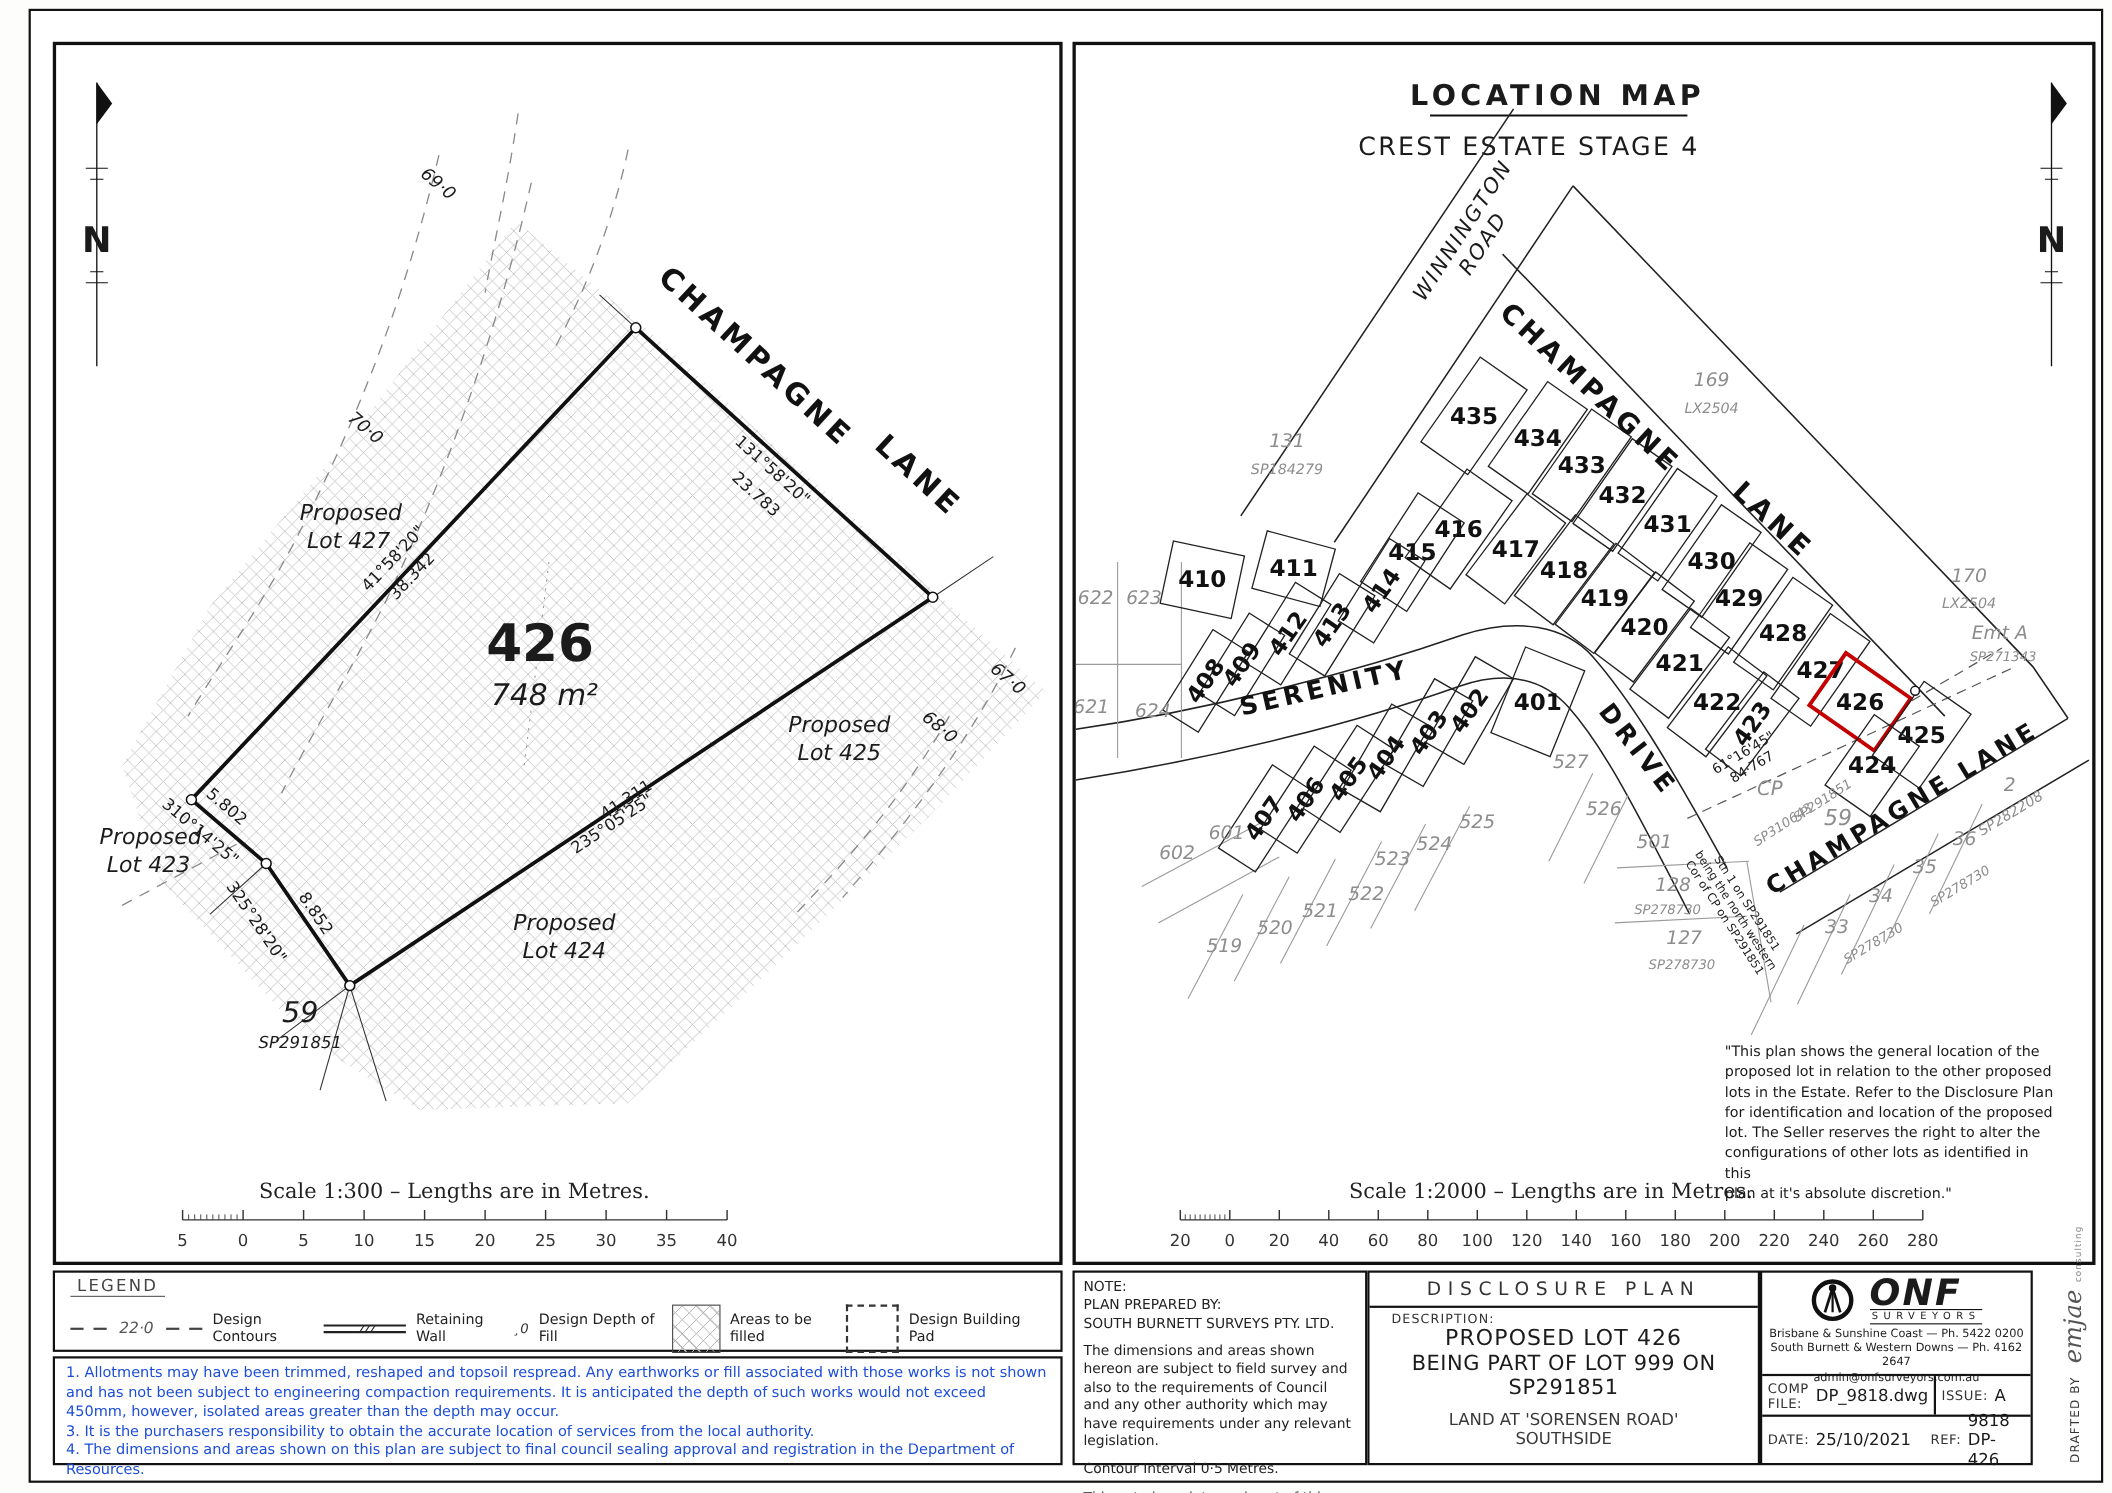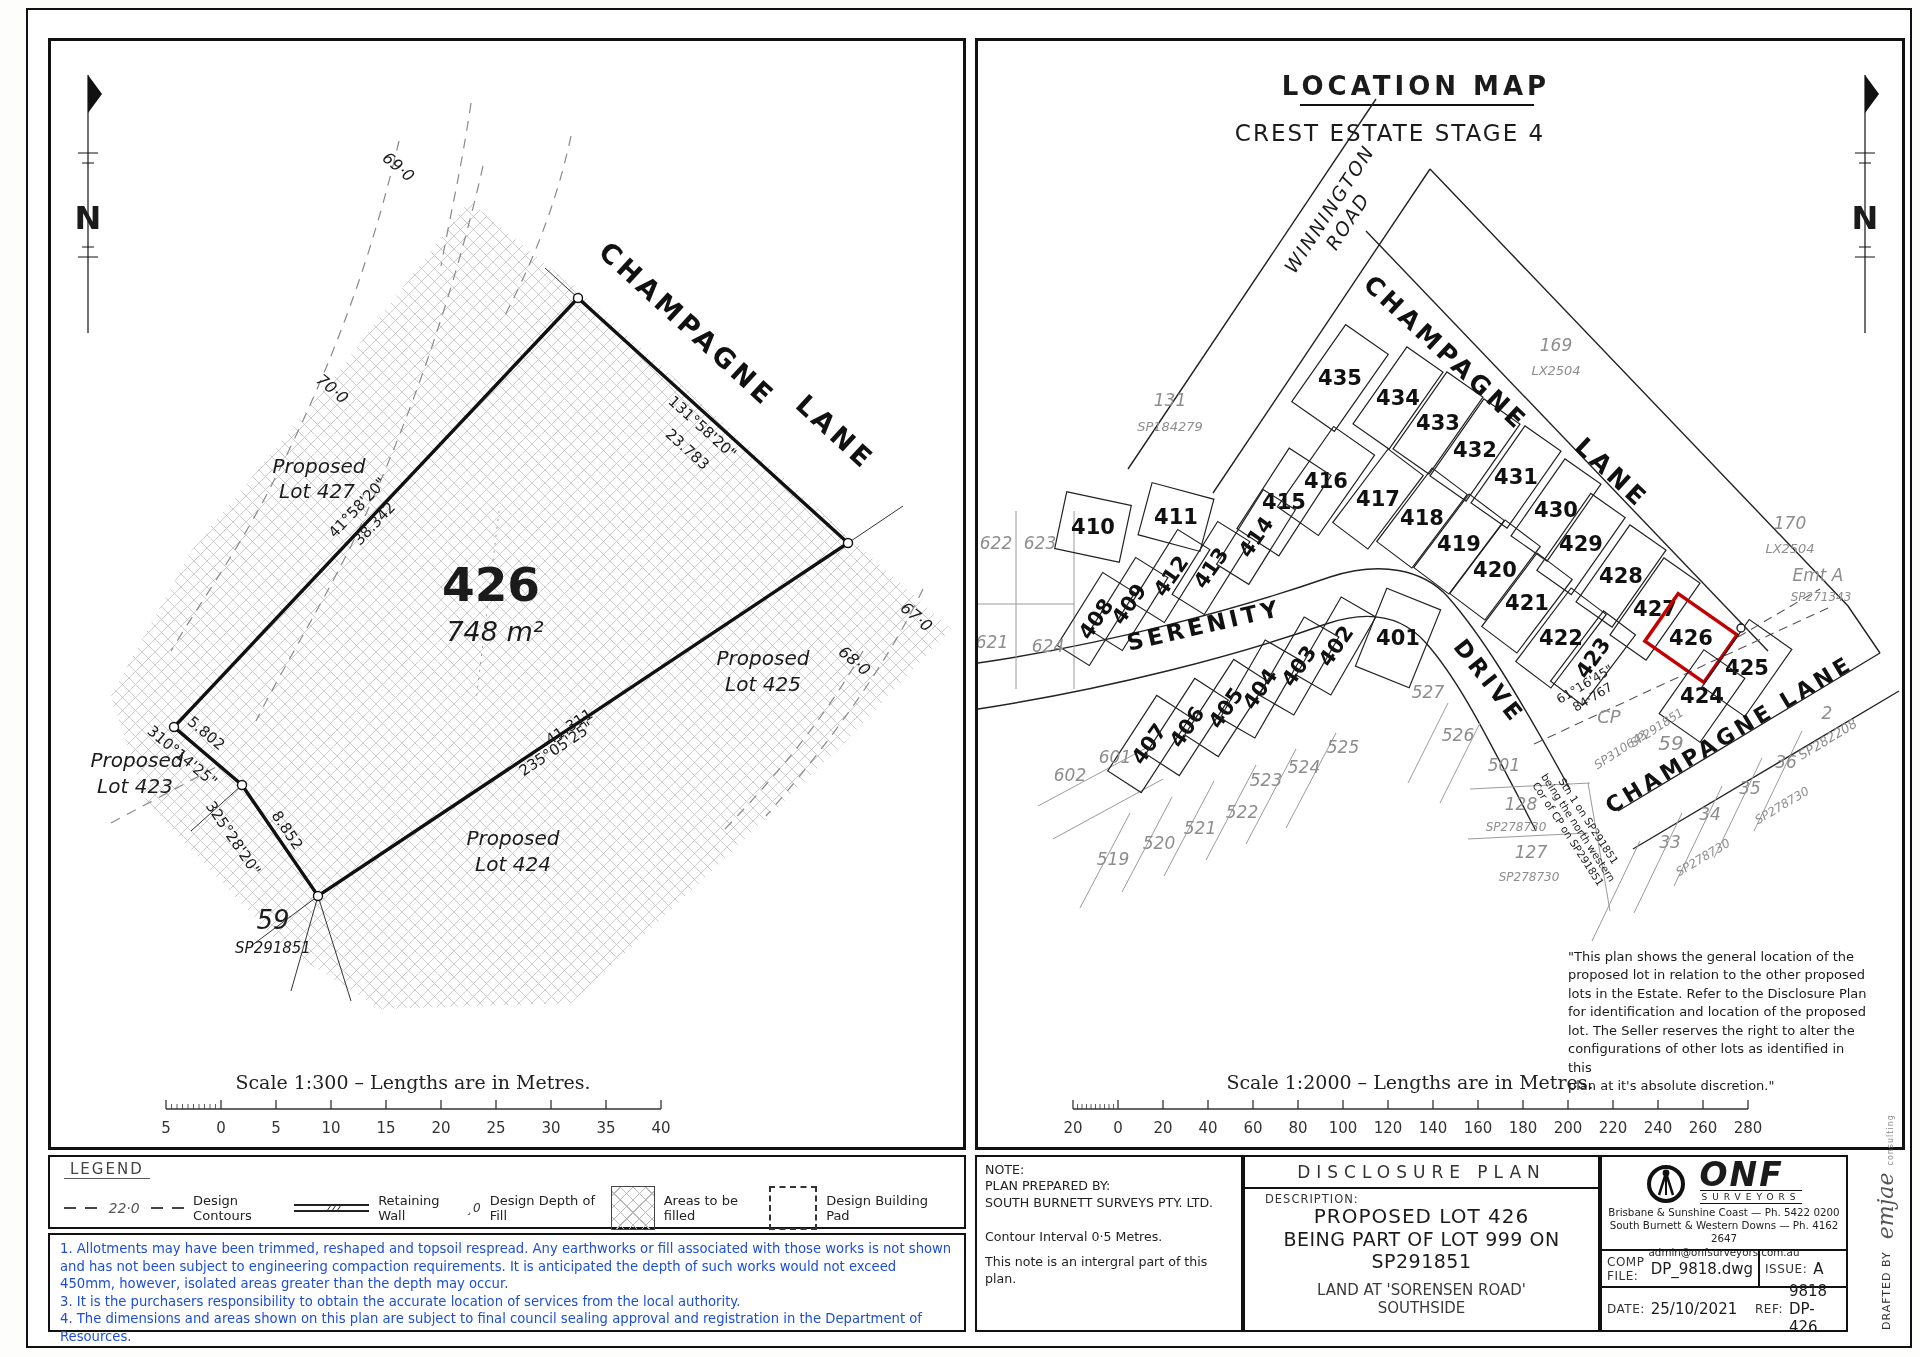--- a/index.html
+++ b/index.html
@@ -43,21 +43,21 @@
   .mini-label{position:absolute;left:20px;top:3px;font-size:11.5px;letter-spacing:1px;color:#333;}
   .d1{font-size:20px;margin-top:12px;letter-spacing:1px;}
   .d2{font-size:19px;letter-spacing:0.5px;}
   .d3{font-size:15px;color:#3a3a3a;margin-top:9px;}
   .d4{font-size:15px;color:#3a3a3a;}
   .disc-scale{height:37px;border-top:2px solid #111;position:relative;display:flex;align-items:center;justify-content:center;}
   .disc-scale .mini-label{top:5px;}
   .scaleval{font-family:"DejaVu Serif",serif;font-style:italic;font-weight:700;font-size:25px;}
   #onf-block{left:1600px;top:1155px;width:248px;height:177px;display:flex;flex-direction:column;}
   .onf-top{height:89px;border-bottom:2px solid #111;display:flex;flex-direction:column;align-items:center;padding-top:3px;}
-  .onf-row{display:flex;align-items:flex-end;gap:14px;}
+  .onf-row{display:flex;align-items:center;gap:14px;}
   .onf-name{font-size:33px;font-weight:900;font-style:italic;letter-spacing:2px;line-height:0.9;}
   .onf-tag{font-size:9px;letter-spacing:5px;border-top:1.5px solid #111;border-bottom:1.5px solid #111;padding:1px 2px;}
   .onf-addr{font-size:10.3px;line-height:1.3;text-align:center;color:#222;margin-top:2px;}
   .onf-mid{height:44px;border-bottom:2px solid #111;display:flex;}
   .onf-bot{height:42px;display:flex;}
   .cell{display:flex;align-items:center;gap:6px;padding:0 5px;}
   .cell .lab{font-size:12px;letter-spacing:0.5px;color:#333;}
   .cell .val{font-size:15px;}
   .cell-r{border-right:2px solid #111;}
   #drafted{left:1858px;top:1330px;transform:rotate(-90deg);transform-origin:0 0;width:250px;height:56px;
@@ -562,20 +562,21 @@
       <div>3. It is the purchasers responsibility to obtain the accurate location of services from the local authority.</div>
       <div>4. The dimensions and areas shown on this plan are subject to final council sealing approval and registration in the Department of Resources.</div>
     </div>
 </div>
 
 <div class="abs blk" id="note-block">
   <div>NOTE:</div>
   <div>PLAN PREPARED BY:</div>
   <div>SOUTH BURNETT SURVEYS PTY. LTD.</div>
   <div class="nb-gap"></div>
+  <div>The dimensions and areas shown hereon are subject to field survey and also to the requirements of Council and any other authority which may have requirements under any relevant legislation.</div>
   <div class="nb-gap"></div>
   <div>Contour Interval 0·5 Metres.</div>
   <div class="nb-gap"></div>
   <div>This note is an intergral part of this plan.</div>
 </div>
 
 <div class="abs blk" id="disc-block">
   <div class="disc-title">DISCLOSURE  PLAN</div>
   <div class="disc-desc">
     <span class="mini-label">DESCRIPTION:</span>

